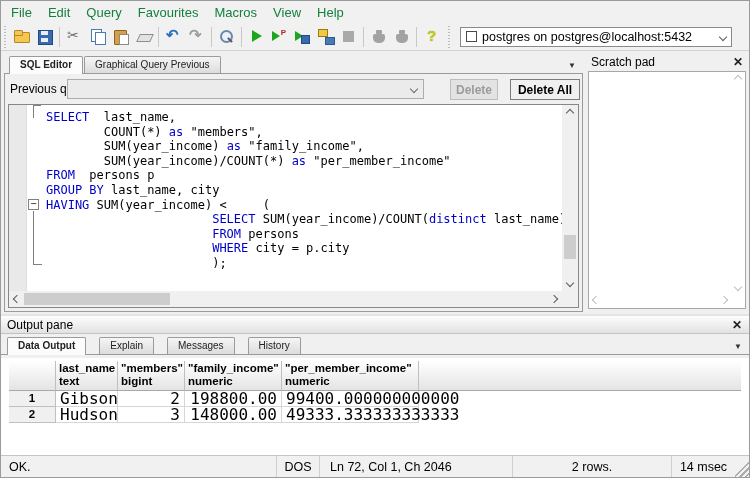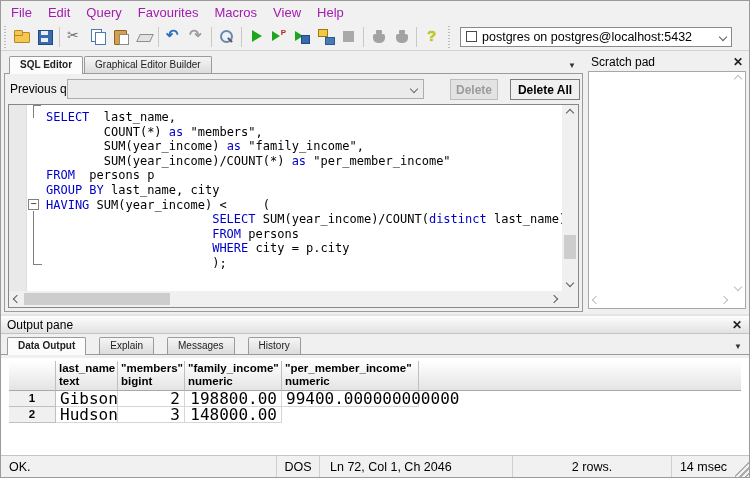--- a/index.html
+++ b/index.html
@@ -2,21 +2,21 @@
 <html><head>
 <meta charset="utf-8">
 <style>
   * { box-sizing: border-box; margin: 0; padding: 0; }
   html,body { width: 750px; height: 478px; }
   body { font-family: "Liberation Sans", sans-serif; background:#f0f0f0; }
   #window { width:750px; height:478px; border:1px solid #9b9b9b; background:#f1f1f1; position:relative; overflow:hidden; }
 
   
   #menubar { height:22px; display:flex; align-items:center; padding-left:2px; background:#f1f1f1; }
-  .menu-item { padding:3px 8px; font-size:13px; color:#a21caf; cursor:default; }
+  .menu-item { padding:3px 8px; font-size:13px; color:#15803d; cursor:default; }
 
   
   #toolbar { height:28px; display:flex; align-items:center; background:#f1f1f1; border-bottom:1px solid #d2d2d2; padding-left:1px; }
   .gripper { width:4px; height:22px; margin:0 3px 0 1px;
     background:repeating-linear-gradient(to bottom,#bcbcbc 0 1px,transparent 1px 3px);
     background-size:2px 100%; background-repeat:no-repeat; background-position:1px 0; }
   #toolbar-buttons { display:flex; align-items:center; }
   .tbtn { width:23px; height:23px; display:flex; align-items:center; justify-content:center; border-radius:2px; }
   .tsep { width:1px; height:20px; background:#c8c8c8; margin:0 3px; }
   .ticon { width:17px; height:17px; position:relative; display:block; }
@@ -205,21 +205,21 @@
       <span>postgres on postgres@localhost:5432</span>
       <span class="chev down"></span>
     </div>
   </div>
 
   <div id="main">
 
     <div id="editor-panel">
       <div class="tabs-row">
         <div class="tab active">SQL Editor</div>
-        <div class="tab">Graphical Editor Builder</div>
+        <div class="tab">Graphical Query Previous</div>
         <div class="panel-caret">▼</div>
       </div>
       <div class="panel-body">
         <div id="prev-row">
           <div id="prev-label">Previous queries</div>
           <div id="prev-combo">
             <span></span>
             <span class="chev down"></span>
           </div>
           <div class="btn" id="delete-btn">Delete</div>
@@ -320,20 +320,21 @@
               <div class="g-cell" style="width: 62px;">Gibson</div>
               <div class="g-cell num" style="width: 67px;">2</div>
               <div class="g-cell num" style="width: 97px;">198800.00</div>
               <div class="g-cell num" style="width: 137px;">99400.000000000000</div>
             </div>
             <div class="g-row">
               <div class="g-rn">2</div>
               <div class="g-cell" style="width: 62px;">Hudson</div>
               <div class="g-cell num" style="width: 67px;">3</div>
               <div class="g-cell num" style="width: 97px;">148000.00</div>
+              <div class="g-cell num" style="width: 137px;">49333.333333333333</div>
             </div>
           </div>
       </div>
     </div>
   </div>
 
   <div id="statusbar">
     <div class="sb-cell" id="sb-status">OK.</div>
     <div class="sb-cell" id="sb-format">DOS</div>
     <div class="sb-cell" id="sb-caret">Ln 72, Col 1, Ch 2046</div>

